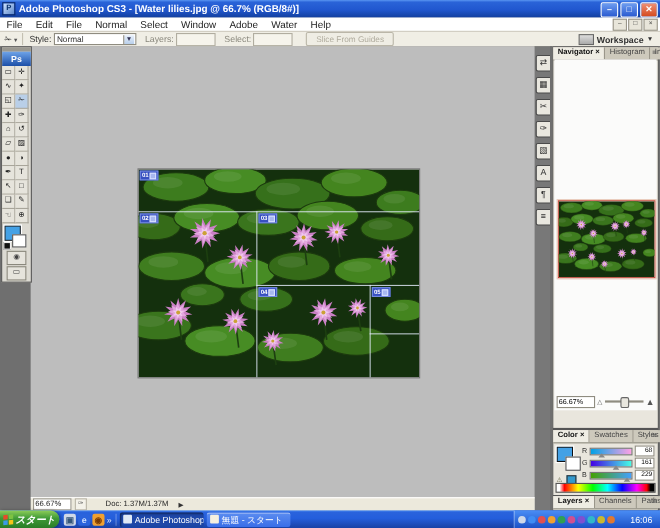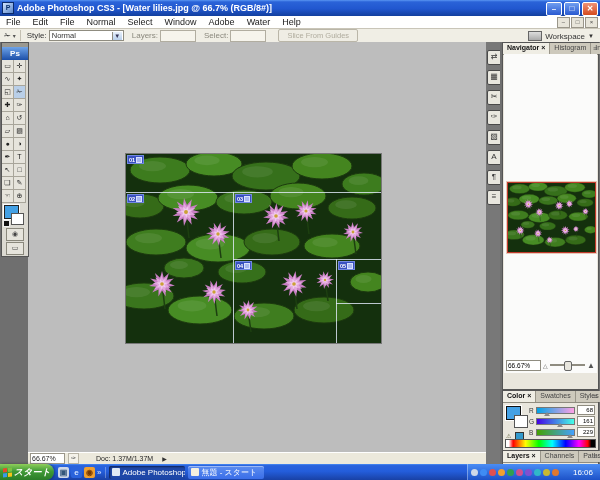--- a/index.html
+++ b/index.html
@@ -31,21 +31,21 @@
   #tool-preset{display:flex;align-items:center;border-right:1px solid #c4c0b2;padding:0 4px;height:11px;}
   #opt-style{margin-left:6px;}
   .combo{display:inline-flex;align-items:center;background:#fff;border:1px solid #8f8c80;height:9px;
     font-size:7.5px;padding:0 1px 0 2px;margin-left:2px;}
   .combo .arr{width:9px;height:8px;background:linear-gradient(180deg,#e8f0fa,#b8cfeb);border-left:1px solid #8f8c80;
     font-size:6px;line-height:8px;text-align:center;color:#335;margin-left:3px;}
   .opt-label{color:#8a887d;margin-left:8px;}
   .opt-input{width:30px;height:8px;border:1px solid #b1ada0;background:#f6f4ec;margin-left:2px;}
   #slices-btn{margin-left:12px;border:1px solid #bab6a8;border-radius:2px;background:#efede4;color:#b0ac9e;
     font-size:7.5px;padding:1px 8px;}
-  #workspace{position:absolute;right:6px;top:31px;display:flex;align-items:center;font-size:8px;color:#333;gap:3px;}
+  #workspace{position:absolute;right:6px;top:31px;display:flex;align-items:center;font-size:8px;color:#333;gap:3px;font-weight:bold;}
   #palette-toggle-icon{width:12px;height:8px;border:1px solid #666;background:linear-gradient(180deg,#ddd,#aaa);}
   
   #left-strip{left:0;top:42px;width:28px;height:422px;background:#6f6f6f;}
   #workspace-bg{left:28px;top:42px;width:458px;height:410px;background:#bdbdbd;}
   #dock-strip{left:486px;top:42px;width:16px;height:422px;background:#787878;}
   #right-region{left:500px;top:42px;width:100px;height:422px;background:#6f6f6f;}
   
   #toolbox{left:1px;top:42px;width:26px;background:#dcdad2;border:1px solid #555;}
   #toolbox-grip{height:4px;background:#9a9890;}
   #ps-logo{height:13px;background:linear-gradient(180deg,#6ea3e8,#1c4fa8);color:#fff;font-weight:bold;

